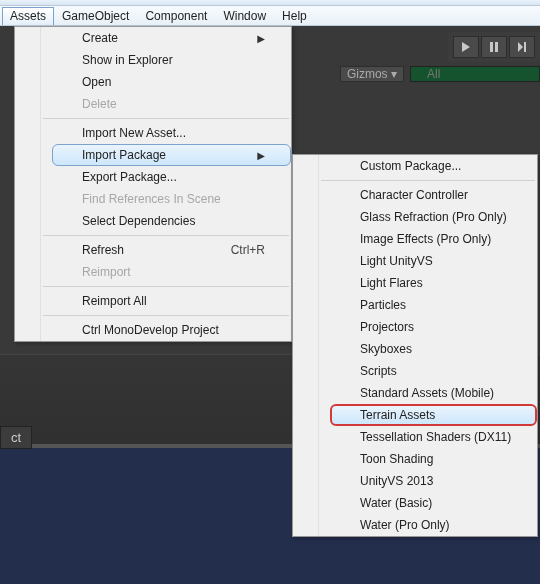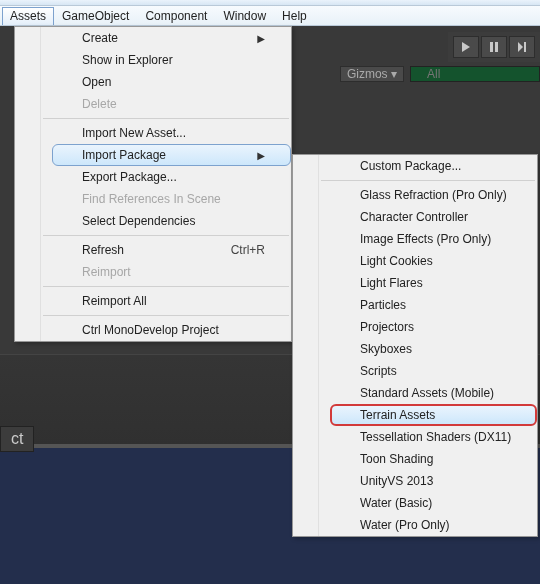--- a/index.html
+++ b/index.html
@@ -19,21 +19,21 @@
     .gizmo-bar { position:absolute; top:40px; right:0; height:20px; display:flex; align-items:flex-start; color:#aaa; font-size:11px; }
     .gizmo-label { padding:0 6px; background:#4a4a4a; border:1px solid #2d2d2d; height:16px; line-height:14px; }
     .search { background:#14532d; border:1px solid #222; color:#888; padding:0 4px 0 16px; height:16px; width:130px; margin-left:6px; position:relative; }
     
     .viewport { position:absolute; top:62px; left:0; right:0; bottom:140px; background:#393939; }
     .viewport-floor { position:absolute; bottom:0; left:0; right:0; height:90px; background: linear-gradient(#353535,#303030); border-top:1px solid #444;}
     
     .axis-gizmo { position:absolute; top:68px; right:24px; width:70px; height:70px; }
     
     .panel-bottom { position:absolute; left:0; right:0; bottom:0; height:140px; background:#232e4c; border-top: 4px solid #555; }
-    .panel-tab { position:absolute; top:-22px; left:0; background:#3c3c3c; color:#ccc; padding:3px 10px; font-size:16px; border:1px solid #222; }
+    .panel-tab { position:absolute; top:-22px; left:0; background:#3c3c3c; color:#ccc; padding:3px 10px; font-size:13px; border:1px solid #222; }
     
     .dropdown { position: absolute; background: #f0f0f0; border: 1px solid #979797; box-shadow: 2px 2px 4px rgba(0,0,0,0.25); }
     .dropdown.main { left: 14px; top: 26px; width: 278px; }
     .dropdown.sub { left: 292px; top: 154px; width: 246px; }
     .menu-item { padding: 4px 26px 4px 30px; color: #222; cursor: default; position: relative; display:flex; justify-content:space-between; align-items:center; white-space:nowrap;margin-left:37px; }
     .menu-item.disabled { color: #a7a7a7; }
     .menu-item.highlight { background: linear-gradient(#eaf4fd,#cde7fb); border: 1px solid #7da2ce; padding: 3px 25px 3px 29px; border-radius:6px; }
     .menu-item.highlight-red { border: 2px solid #d23a3a; padding: 2px 24px 2px 28px; }
     .menu-sep { height: 1px; background: #d0d0d0; margin: 3px 2px 3px 28px; }
     .icon-col { position:absolute; left:0; top:0; bottom:0; width:26px; background:#f0f0f0; border-right:1px solid #e0e0e0; }
@@ -153,30 +153,30 @@
 </div>
 
 <div class="dropdown sub">
   <div class="icon-col"></div>
   <div id="sub-items">
       <div class="menu-item">
         <span>Custom Package...</span>
       </div>
       <div class="menu-sep"></div>
       <div class="menu-item">
+        <span>Character Controller</span>
+      </div>
+      <div class="menu-item">
         <span>Glass Refraction (Pro Only)</span>
       </div>
       <div class="menu-item">
-        <span>Character Controller</span>
-      </div>
-      <div class="menu-item">
         <span>Image Effects (Pro Only)</span>
       </div>
       <div class="menu-item">
-        <span>Light Cookies</span>
+        <span>Light UnityVS</span>
       </div>
       <div class="menu-item">
         <span>Light Flares</span>
       </div>
       <div class="menu-item">
         <span>Particles</span>
       </div>
       <div class="menu-item">
         <span>Projectors</span>
       </div>

